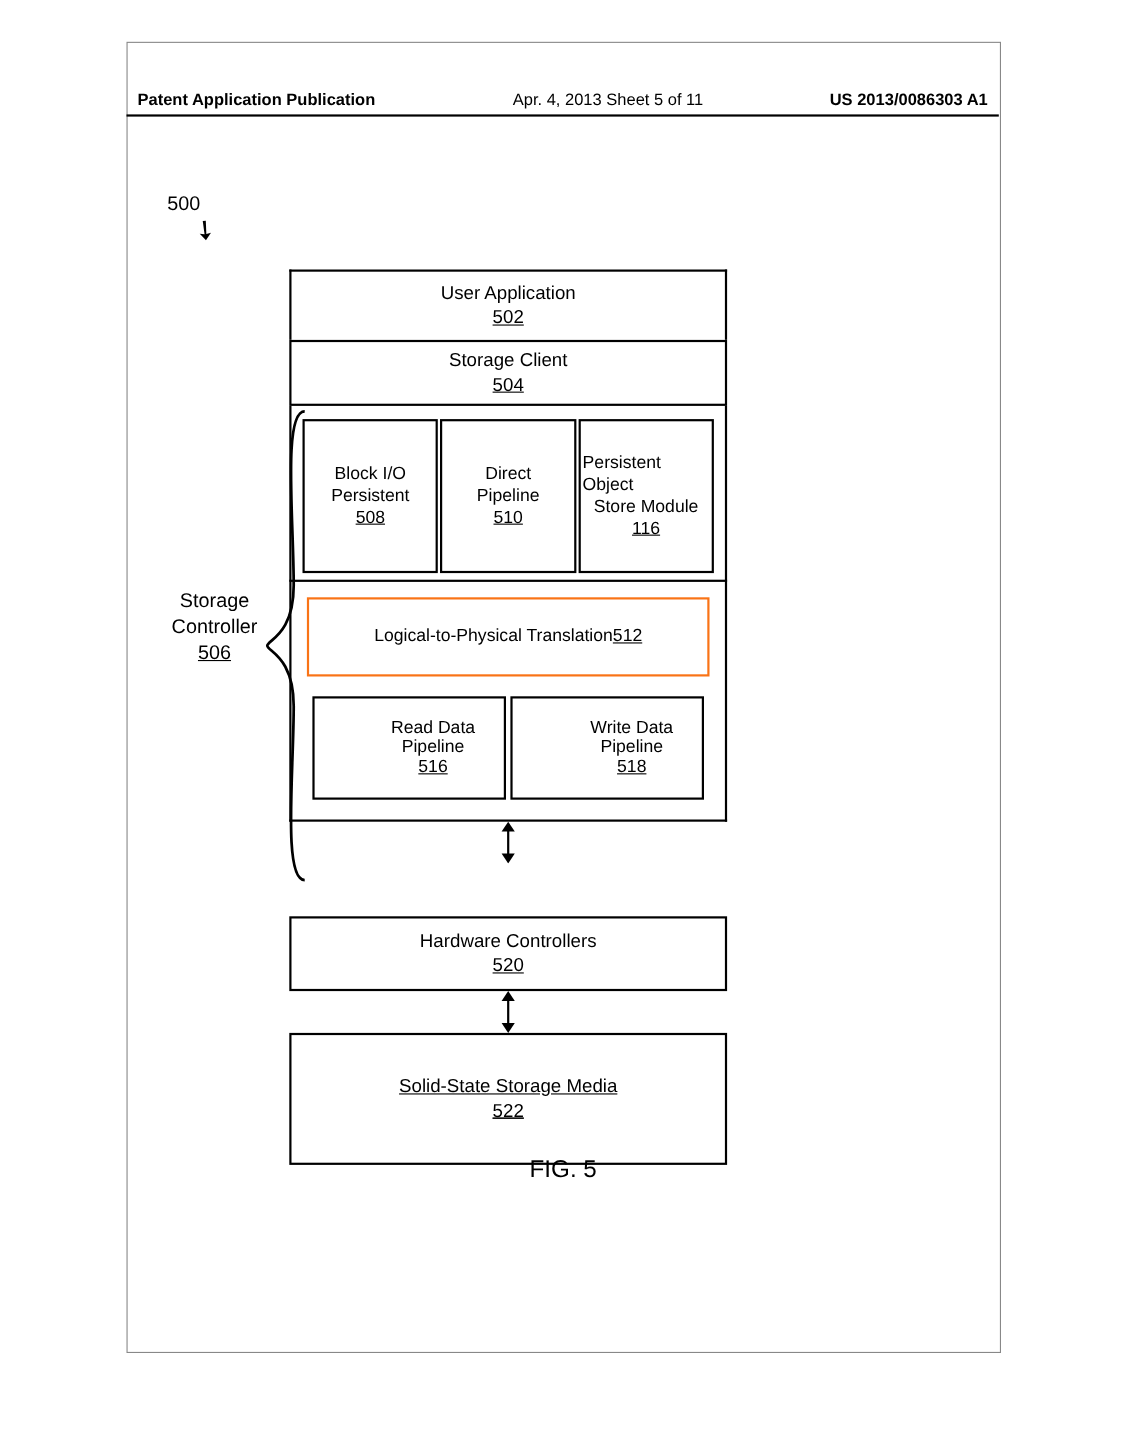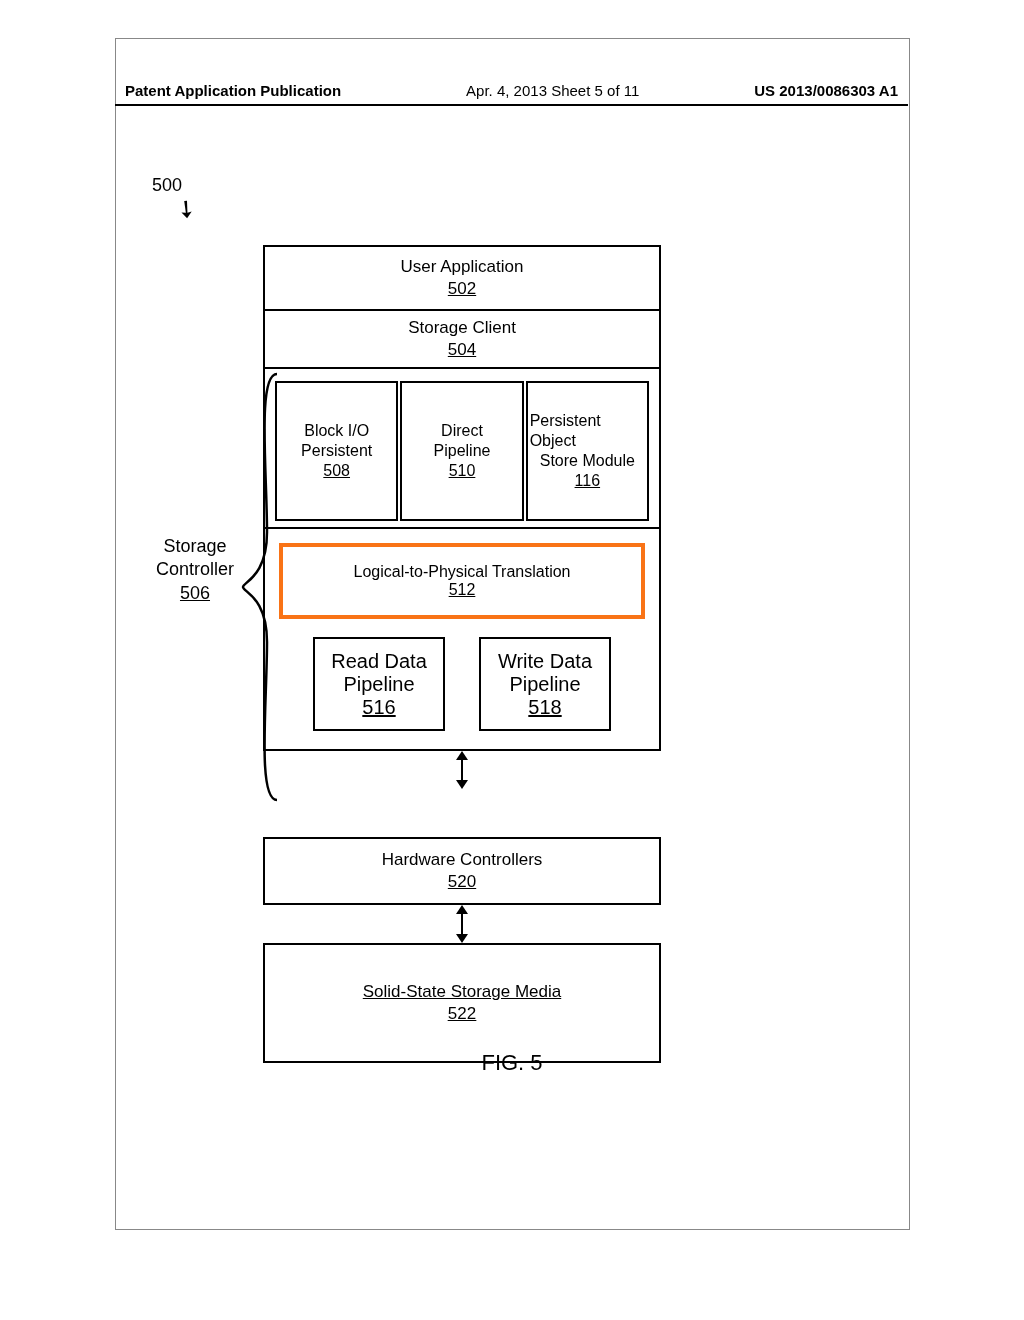--- a/index.html
+++ b/index.html
@@ -112,42 +112,43 @@
     line-height: 1.25;
   }
 
   .translation-wrap {
     border: 2px solid #000;
     border-top: none;
     padding: 14px 14px 18px 14px;
     box-sizing: border-box;
   }
   .translation-box {
-    border: 4px solid #f97316;
+    border: 2px solid #f97316;
     height: 68px;
     display: flex;
-    flex-direction: column;
+    flex-direction: row;
     justify-content: center;
     align-items: center;
     text-align: center;
   }
   .pipelines {
     display: flex;
     justify-content: space-evenly;
     margin-top: 18px;
   }
   .pipe-box {
     border: 2px solid #000;
     width: 128px;
     height: 90px;
     display: flex;
     flex-direction: column;
     justify-content: center;
     align-items: center;
-    font-size: 20px;
+    font-size: 16px;
+    padding-left: 44px;
   }
 
   .conn {
     height: 38px;
     display: flex;
     justify-content: center;
     align-items: center;
   }
   .dbl-arrow-svg {
     width: 16px;

